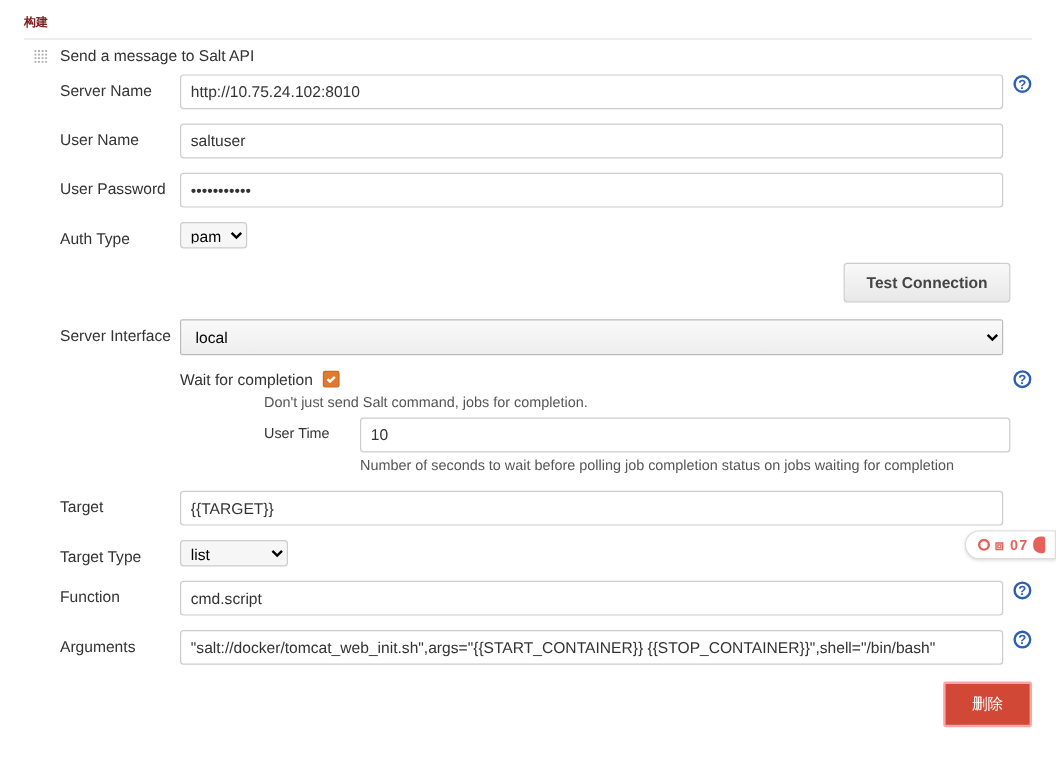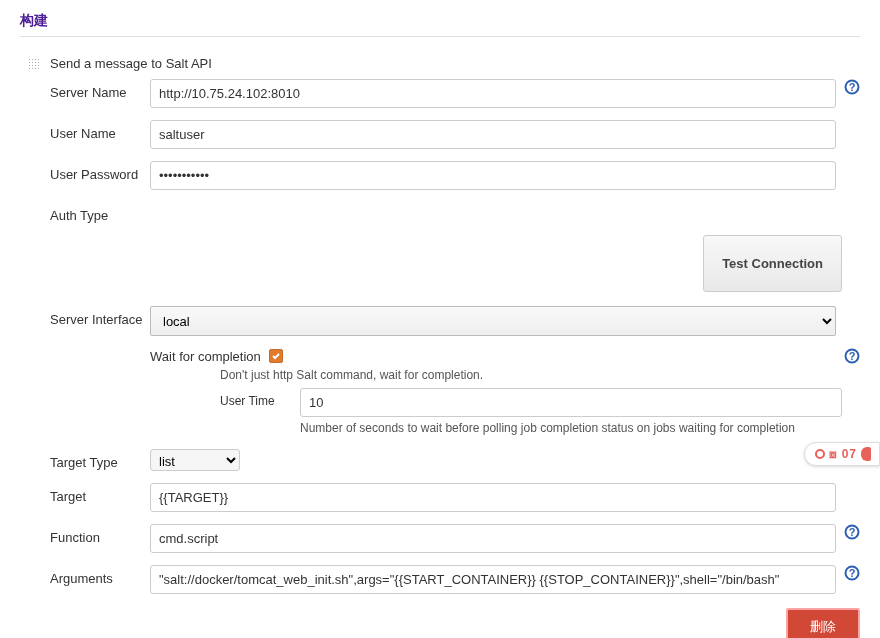--- a/index.html
+++ b/index.html
@@ -5,26 +5,26 @@
   * { box-sizing: border-box; margin: 0; padding: 0; }
   body {
     font-family: Helvetica, Arial, sans-serif;
     font-size: 13px;
     color: #333;
     background: #fff;
     width: 880px;
   }
   .page { padding: 8px 20px 20px 20px; }
   .section-header {
-    font-size: 14px;
+    font-size: 10px;
     font-weight: bold;
-    color: #4c1d95;
+    color: #7f1d1d;
     padding: 4px 0 6px 0;
     border-bottom: 1px solid #e0e0e0;
-    margin-bottom: 19px;
+    margin-bottom: 6px;
   }
   .build-step { position: relative; padding-left: 8px; }
   .drag-handle {
     position: absolute; left: 8px; top: 2px; width: 12px; height: 12px;
     background-image: radial-gradient(circle, #aaa 1px, transparent 1px);
     background-size: 3px 3px;
   }
   .step-title {
     font-weight: normal; font-size: 13px;
     margin-left: 22px; margin-bottom: 8px;
@@ -58,21 +58,21 @@
   }
   .help-icon {
     width: 16px; height: 16px; margin-left: 8px; flex: 0 0 16px;
     display: inline-flex; align-items: center; justify-content: center;
   }
   .help-icon svg circle.outer { fill: none; stroke: #2c5fb3; stroke-width: 2; }
   .help-icon svg text { fill: #2c5fb3; font-size: 11px; font-weight: bold; }
   .btn-gray {
     background: linear-gradient(#f8f8f8,#e8e8e8);
     border: 1px solid #ccc; border-radius: 3px;
-    padding: 20px 18px; font-size: 13px; color: #444;
+    padding: 8px 18px; font-size: 13px; color: #444;
     cursor: pointer; font-weight: bold;
   }
   .btn-row-right { display: flex; justify-content: flex-end; margin: 4px 18px 14px 0; }
   .sub-form-row { display: flex; align-items: flex-start; margin: 6px 0 4px 0; margin-right: 18px; }
   .helper-text { font-size: 12px; color: #555; margin-top: 4px; margin-right: 18px; }
   .checkbox-row { display: flex; align-items: center; margin-right: 0; position: relative; }
   .checkbox-label { font-size: 13px; margin-right: 8px; }
   .checkbox-box {
     width: 14px; height: 14px; border: 1px solid #c66a2a;
     background: #e27a2c; border-radius: 2px;
@@ -144,20 +144,25 @@
       <div class="form-field">
         <div class="form-field-inner">
           <input type="password" value="•••••••••••" style="">
         </div>
         <span class="spacer-help"></span>
       </div>
     </div>
 
     <div class="form-row">
       <div class="form-label">Auth Type</div>
+      <div class="form-field">
+        <select class="small-select">
+          <option>pam</option>
+        </select>
+      </div>
     </div>
 
     <div class="btn-row-right">
       <button class="btn-gray">Test Connection</button>
     </div>
 
     <div class="form-row">
       <div class="form-label">Server Interface</div>
       <div class="form-field">
         <div class="form-field-inner">
@@ -180,49 +185,49 @@
         <div style="flex:1"></div>
         <span class="help-icon">
           <svg width="16" height="16">
               <circle class="outer" cx="8" cy="8" r="6.5"></circle>
               <text x="8" y="12" text-anchor="middle">?</text>
             </svg>
         </span>
       </div>
 
       <div class="indent-block2">
-        <div class="helper-text">Don't just http Salt command, wait for completion.</div>
+        <div class="helper-text">Don't just send Salt command, jobs for completion.</div>
         <div class="sub-form-row">
           <div class="form-label-sub">User Time</div>
           <div class="form-field-inner">
             <input type="text" value="10" style="">
           </div>
         </div>
         <div class="helper-text" style="margin-left:80px;">Number of seconds to wait before polling job completion status on jobs waiting for completion</div>
       </div>
     </div>
 
     <div style="height:14px;"></div>
 
     <div class="form-row">
+      <div class="form-label">Target</div>
+      <div class="form-field">
+        <div class="form-field-inner">
+          <input type="text" value="{{TARGET}}" style="">
+        </div>
+        <span class="spacer-help"></span>
+      </div>
+    </div>
+
+    <div class="form-row">
       <div class="form-label">Target Type</div>
       <div class="form-field">
         <select class="small-select" style="width:90px;">
           <option>list</option>
         </select>
-      </div>
-    </div>
-
-    <div class="form-row">
-      <div class="form-label">Target</div>
-      <div class="form-field">
-        <div class="form-field-inner">
-          <input type="text" value="{{TARGET}}" style="">
-        </div>
-        <span class="spacer-help"></span>
       </div>
     </div>
 
     <div class="form-row">
       <div class="form-label">Function</div>
       <div class="form-field">
         <div class="form-field-inner">
           <input type="text" value="cmd.script" style="">
         </div>
         <span class="help-icon">

